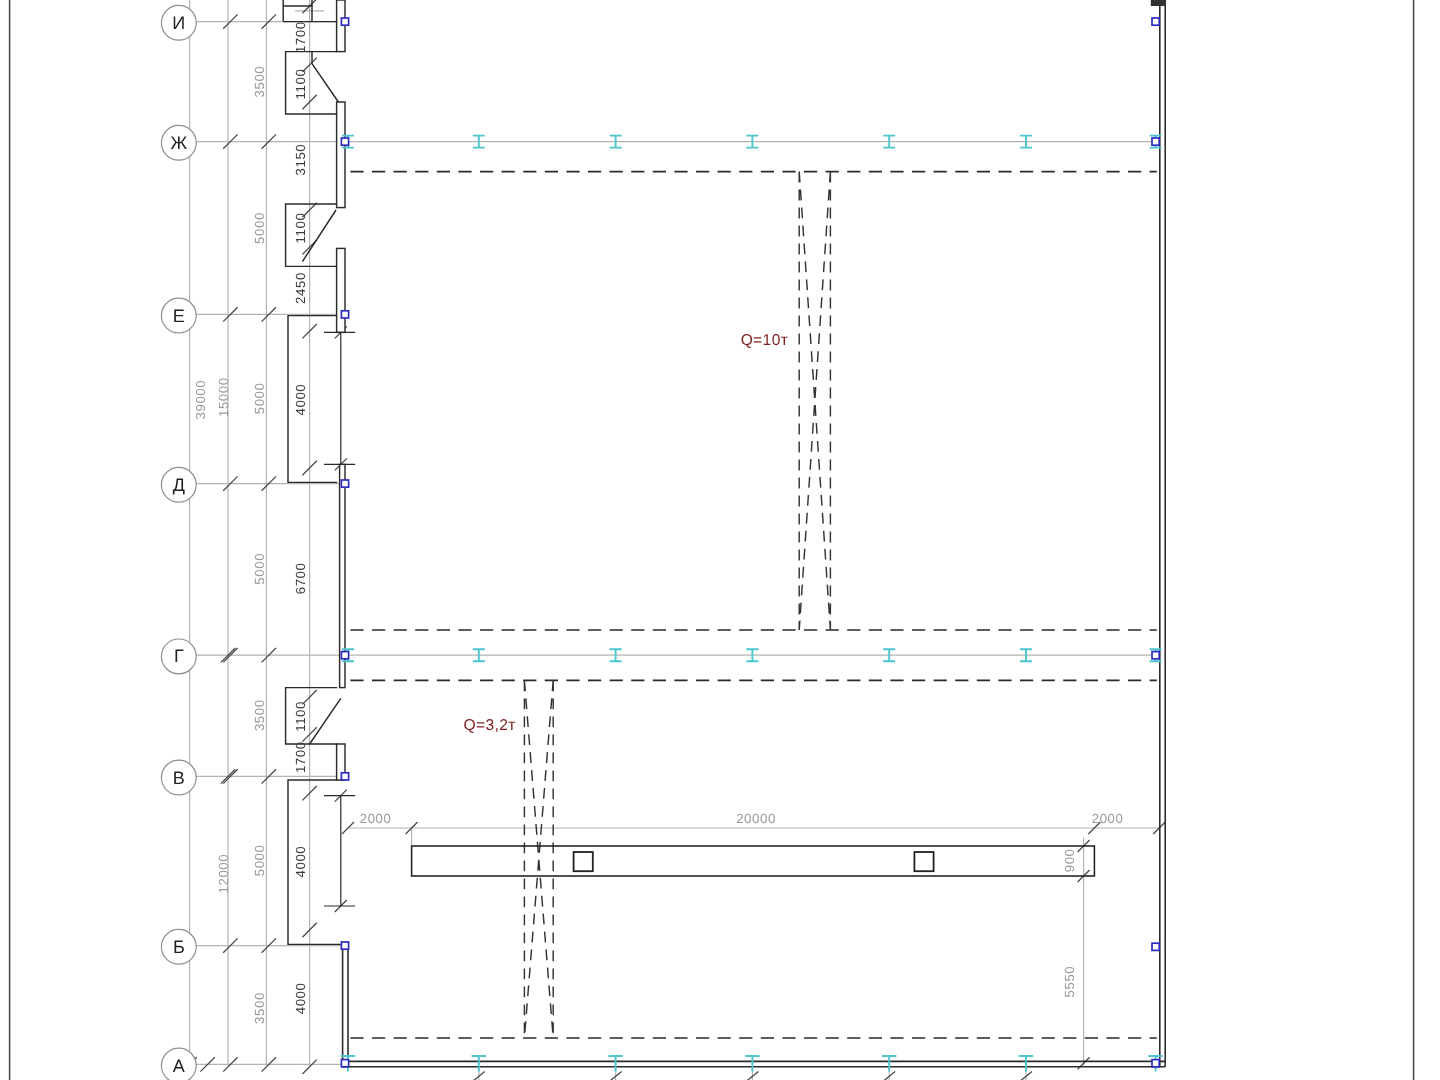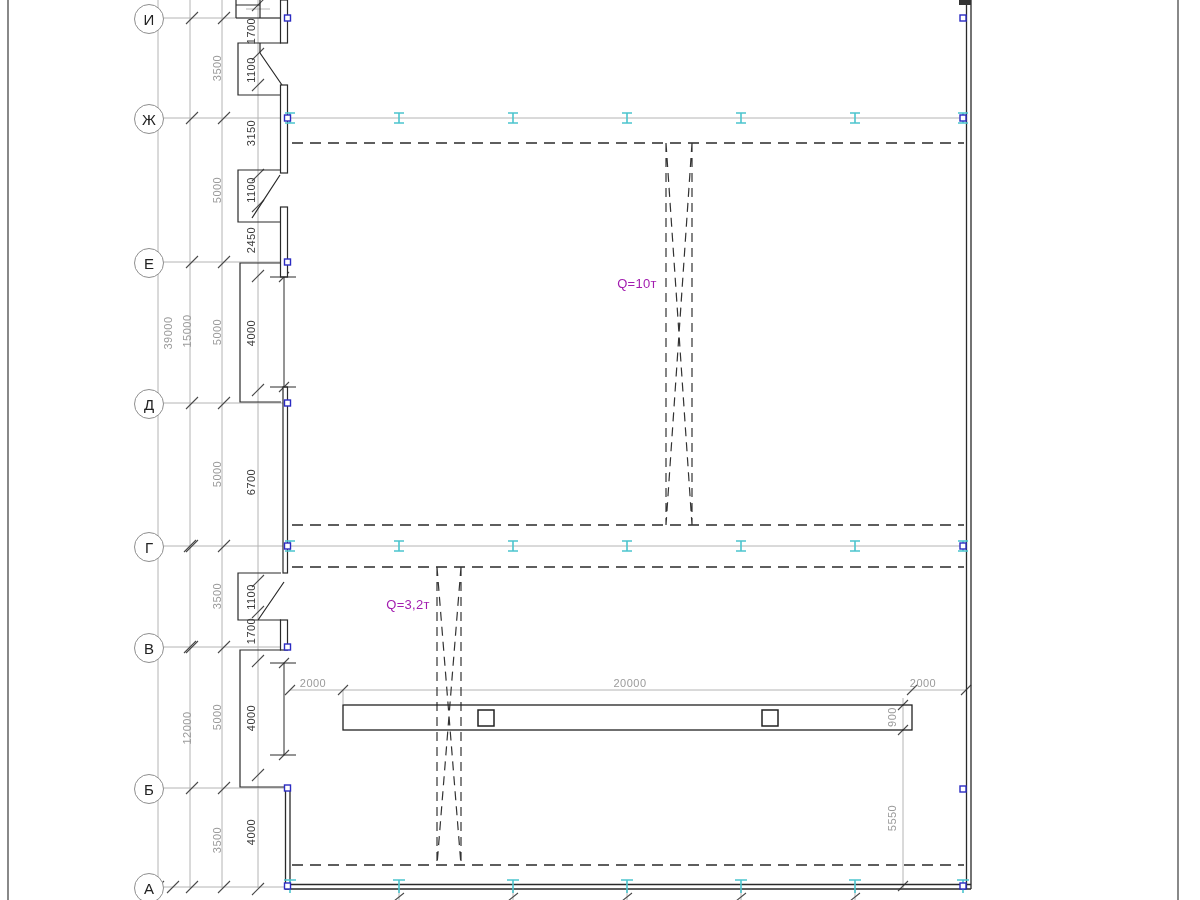--- a/index.html
+++ b/index.html
@@ -4,21 +4,21 @@
 <style>
   html,body{margin:0;padding:0;background:#fff;}
   #canvas{position:relative;width:1200px;height:900px;background:#ffffff;overflow:hidden;
           font-family:"Liberation Sans",sans-serif;}
   #linework{position:absolute;left:0;top:0;}
   .lbl{position:absolute;font-size:11px;letter-spacing:.5px;white-space:nowrap;}
   .rot{transform:translate(-50%,-50%) rotate(-90deg);}
   .hor{transform:translate(-50%,-50%);}
   .g{color:#9b9b9b;}
   .d{color:#3c3c3c;}
-  .k{color:#a21caf;font-size:13px;letter-spacing:.3px;}
+  .k{color:#7f1d1d;font-size:13px;letter-spacing:.3px;}
   .axis-bubble{position:absolute;width:28px;height:28px;border:1.2px solid #8f8f8f;border-radius:50%;
                background:#fff;display:flex;align-items:center;justify-content:center;
                font-size:15px;color:#222;}
 </style>
 </head>
 <body>
 
 <div id="canvas">
 
 <svg id="linework" width="1200" height="900" viewBox="0 0 1200 900">

